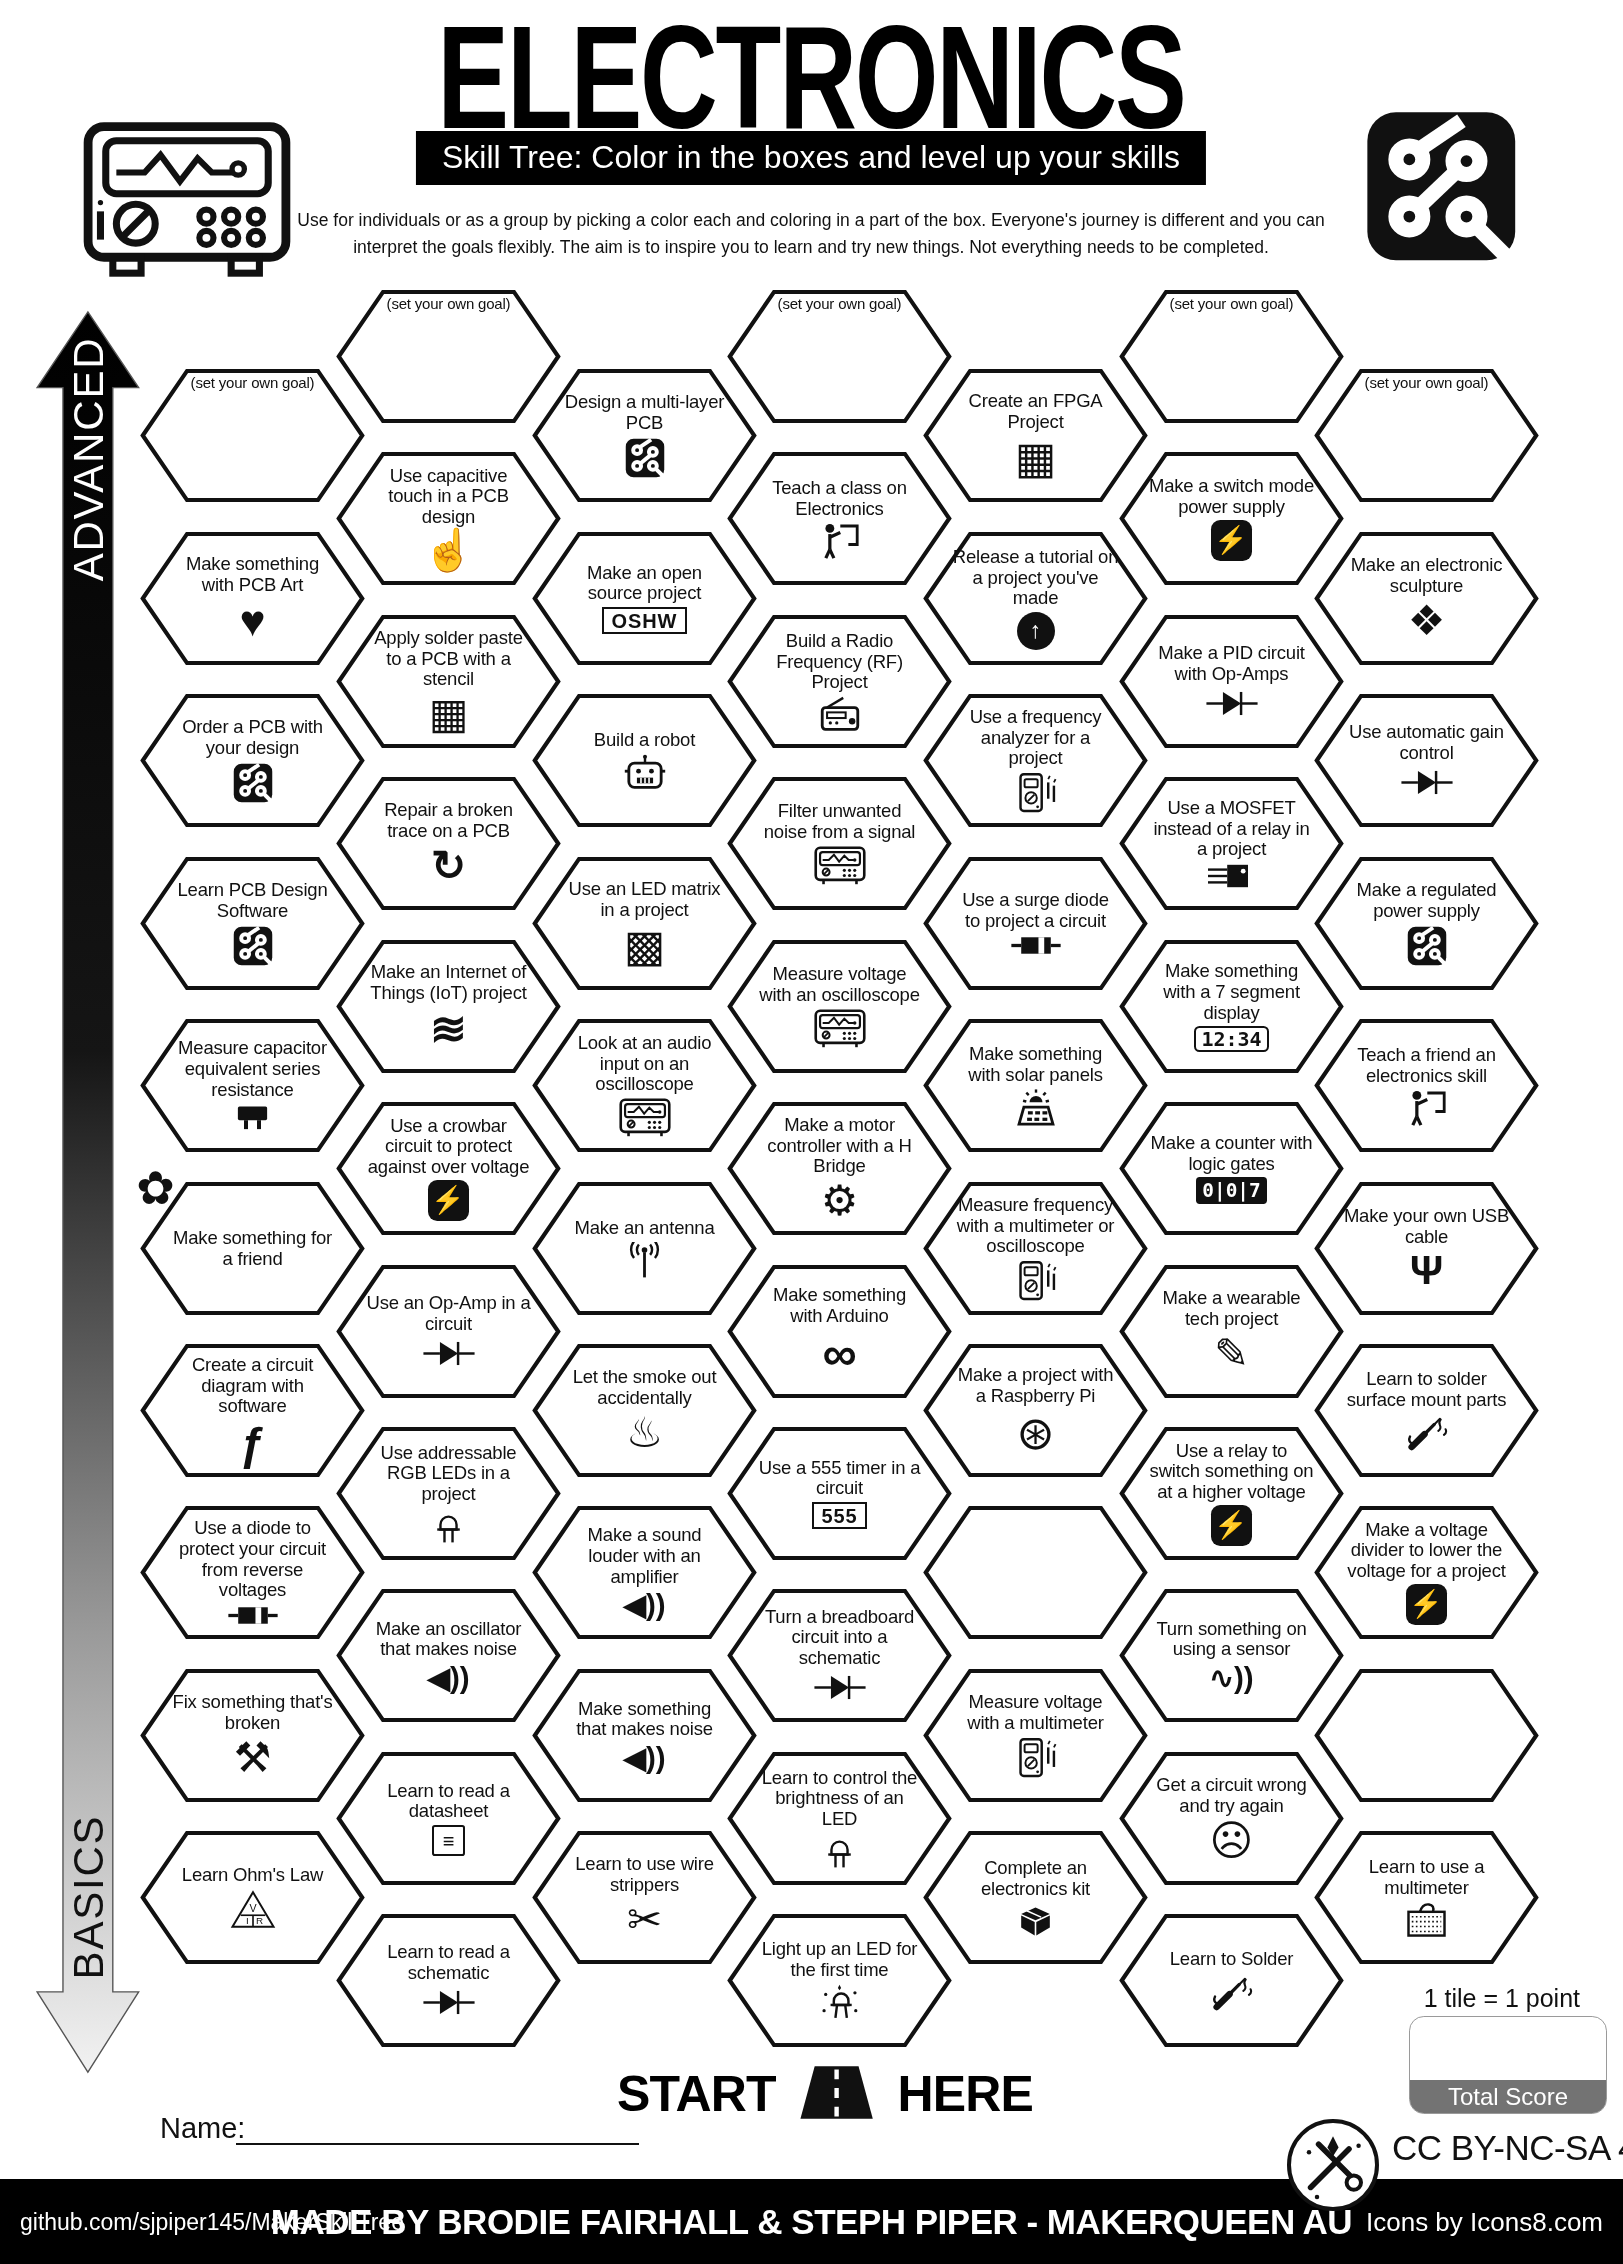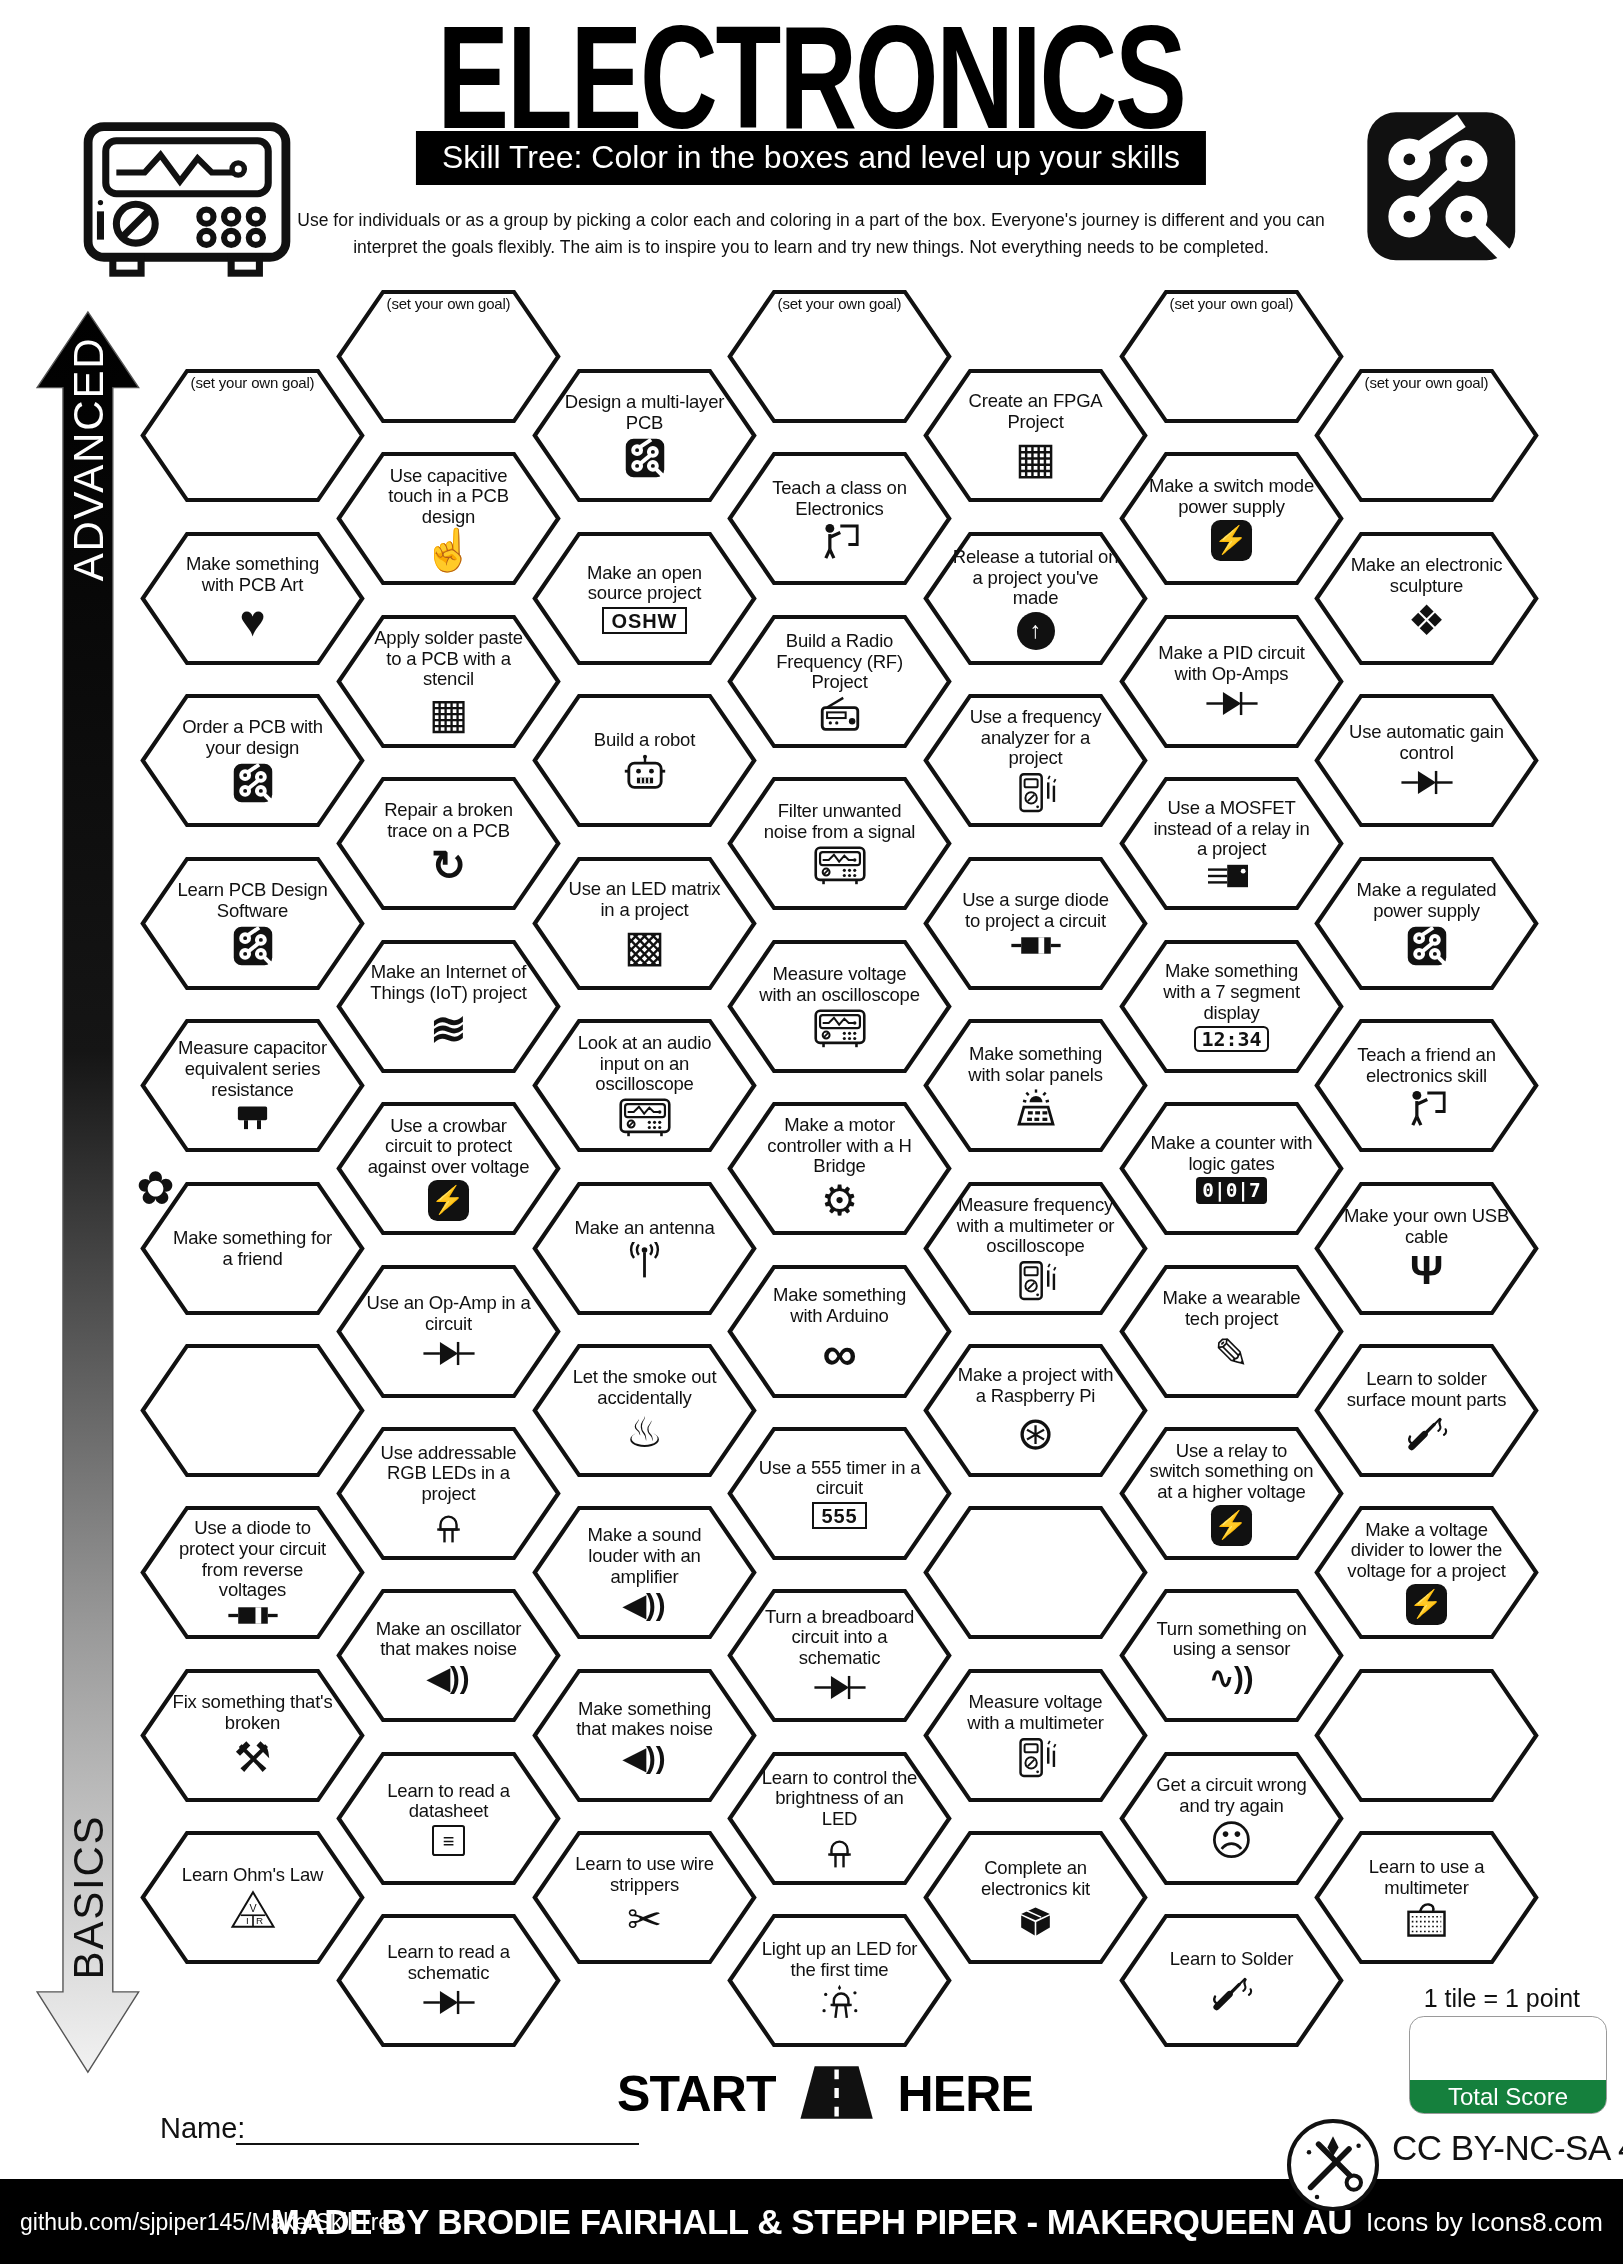--- a/index.html
+++ b/index.html
@@ -60,21 +60,21 @@
   }
   #start-here .word{font-size:50px;font-weight:700;letter-spacing:-0.9px;color:#000;white-space:nowrap;}
   #name-row{position:absolute;left:160px;top:2112px;font-size:29px;color:#111;}
   #name-line{position:absolute;left:236px;top:2143px;width:403px;border-bottom:2.3px solid #111;height:0;}
   #score-note{position:absolute;left:1580px;top:1984px;transform:translateX(-100%);font-size:25px;color:#111;white-space:nowrap;}
   #score-box{
     position:absolute;left:1409px;top:2016px;width:196px;height:96px;
     background:#fff;border:1.4px solid #9a9a9a;border-radius:14.8px;overflow:hidden;
   }
   #score-box .bar{
-    position:absolute;left:0;right:0;bottom:0;height:33px;background:#15803d;color:#fff;
+    position:absolute;left:0;right:0;bottom:0;height:33px;background:#737373;color:#fff;
     display:flex;align-items:center;justify-content:center;font-size:24px;
   }
   #license-badge{position:absolute;left:1285px;top:2117px;z-index:3;}
   #license-text{position:absolute;left:1392px;top:2128px;font-size:35px;letter-spacing:-0.5px;color:#111;white-space:nowrap;}
   
   #footer{
     position:absolute;left:0;right:0;bottom:0;height:86px;background:#000;color:#fff;
     display:flex;align-items:center;justify-content:space-between;padding:0 20px;box-sizing:border-box;
   }
   #footer .f-left{font-size:23px;}
@@ -220,20 +220,24 @@
       </svg>
       <span class="icon pos-tl" style="font-size: 46px;">✿</span>
       <div class="content">
         <div class="label">Make something for a friend</div>
       </div>
     </div>
     <div class="hex" style="left: 140px; top: 1342px;">
       <svg class="hx" viewBox="0 0 244 148">
         <polygon points="3,74 51,4 193,4 241,74 193,144 51,144" fill="#fff" stroke="#111" stroke-width="4.5"></polygon>
       </svg>
+      <div class="content">
+        <div class="label">Create a circuit diagram with software</div>
+        <span class="icon" style="font-size: 46px; font-weight: 700;">ƒ</span>
+      </div>
     </div>
     <div class="hex" style="left: 140px; top: 1504px;">
       <svg class="hx" viewBox="0 0 244 148">
         <polygon points="3,74 51,4 193,4 241,74 193,144 51,144" fill="#fff" stroke="#111" stroke-width="4.5"></polygon>
       </svg>
       <div class="content">
         <div class="label">Use a diode to protect your circuit from reverse voltages</div>
         <span class="icon">
           <svg width="50" height="23" viewBox="0 0 60 28">
             <line x1="0" y1="14" x2="12" y2="14" stroke="#111" stroke-width="4"></line>

